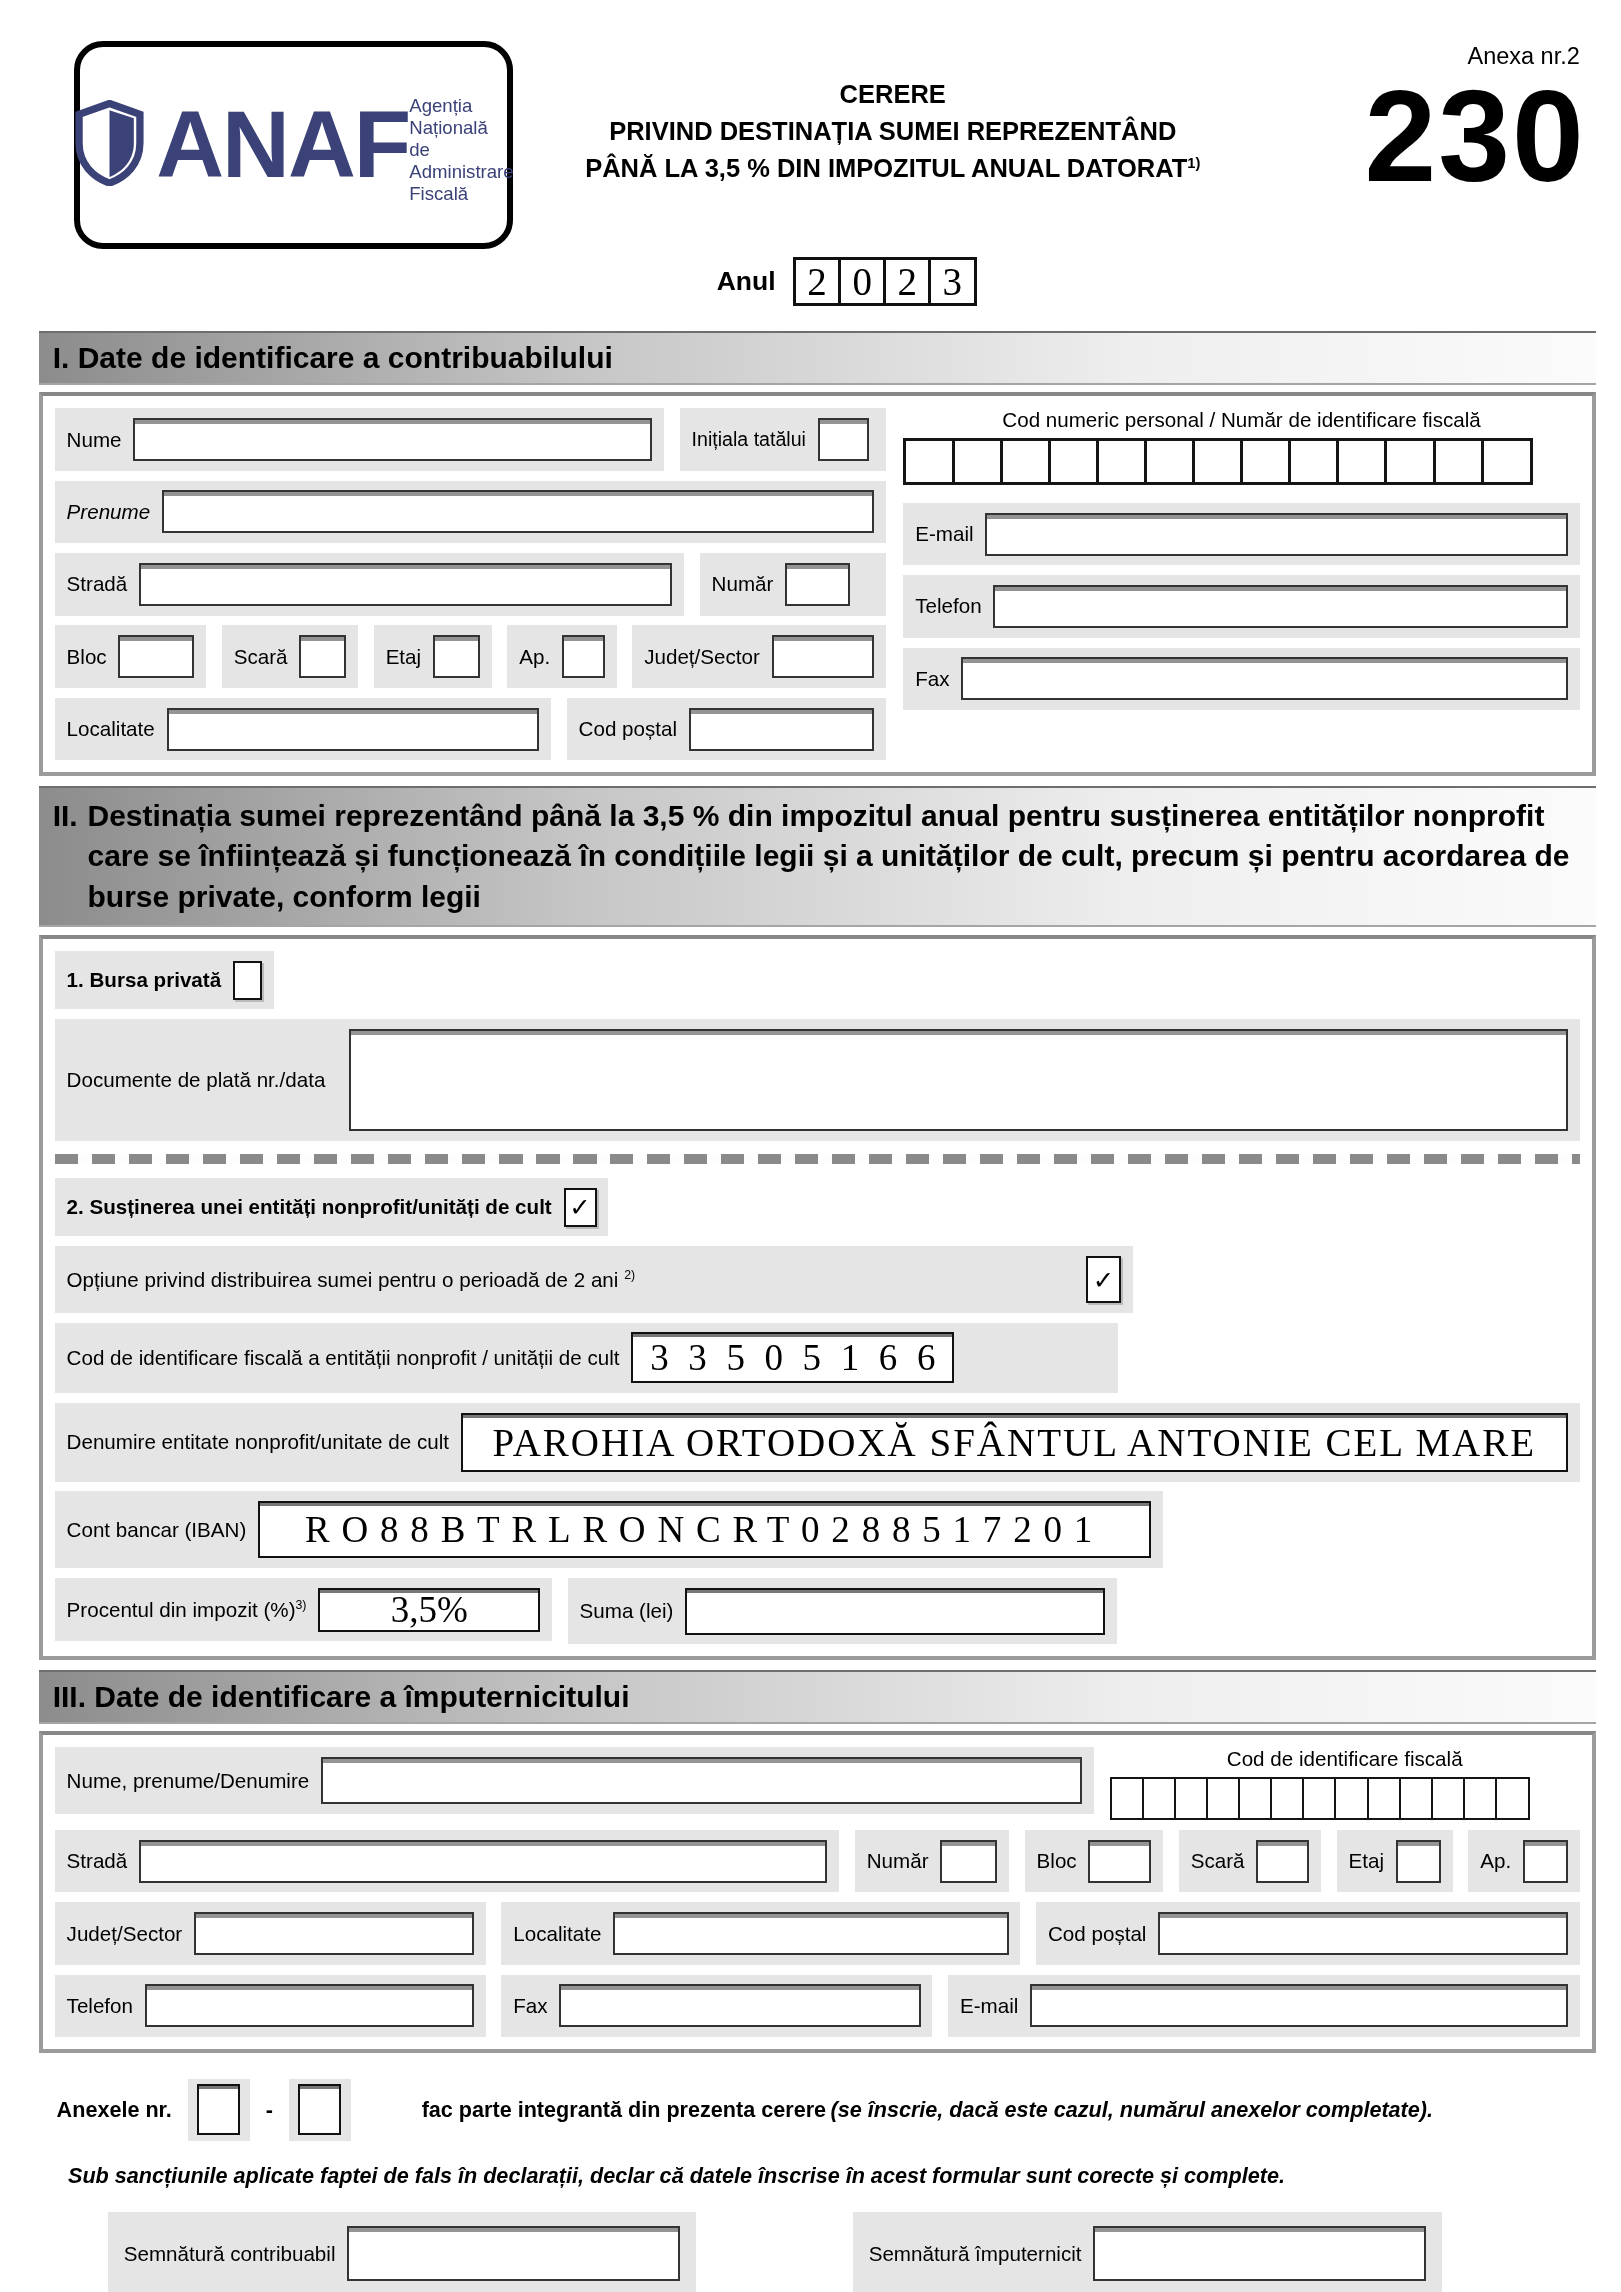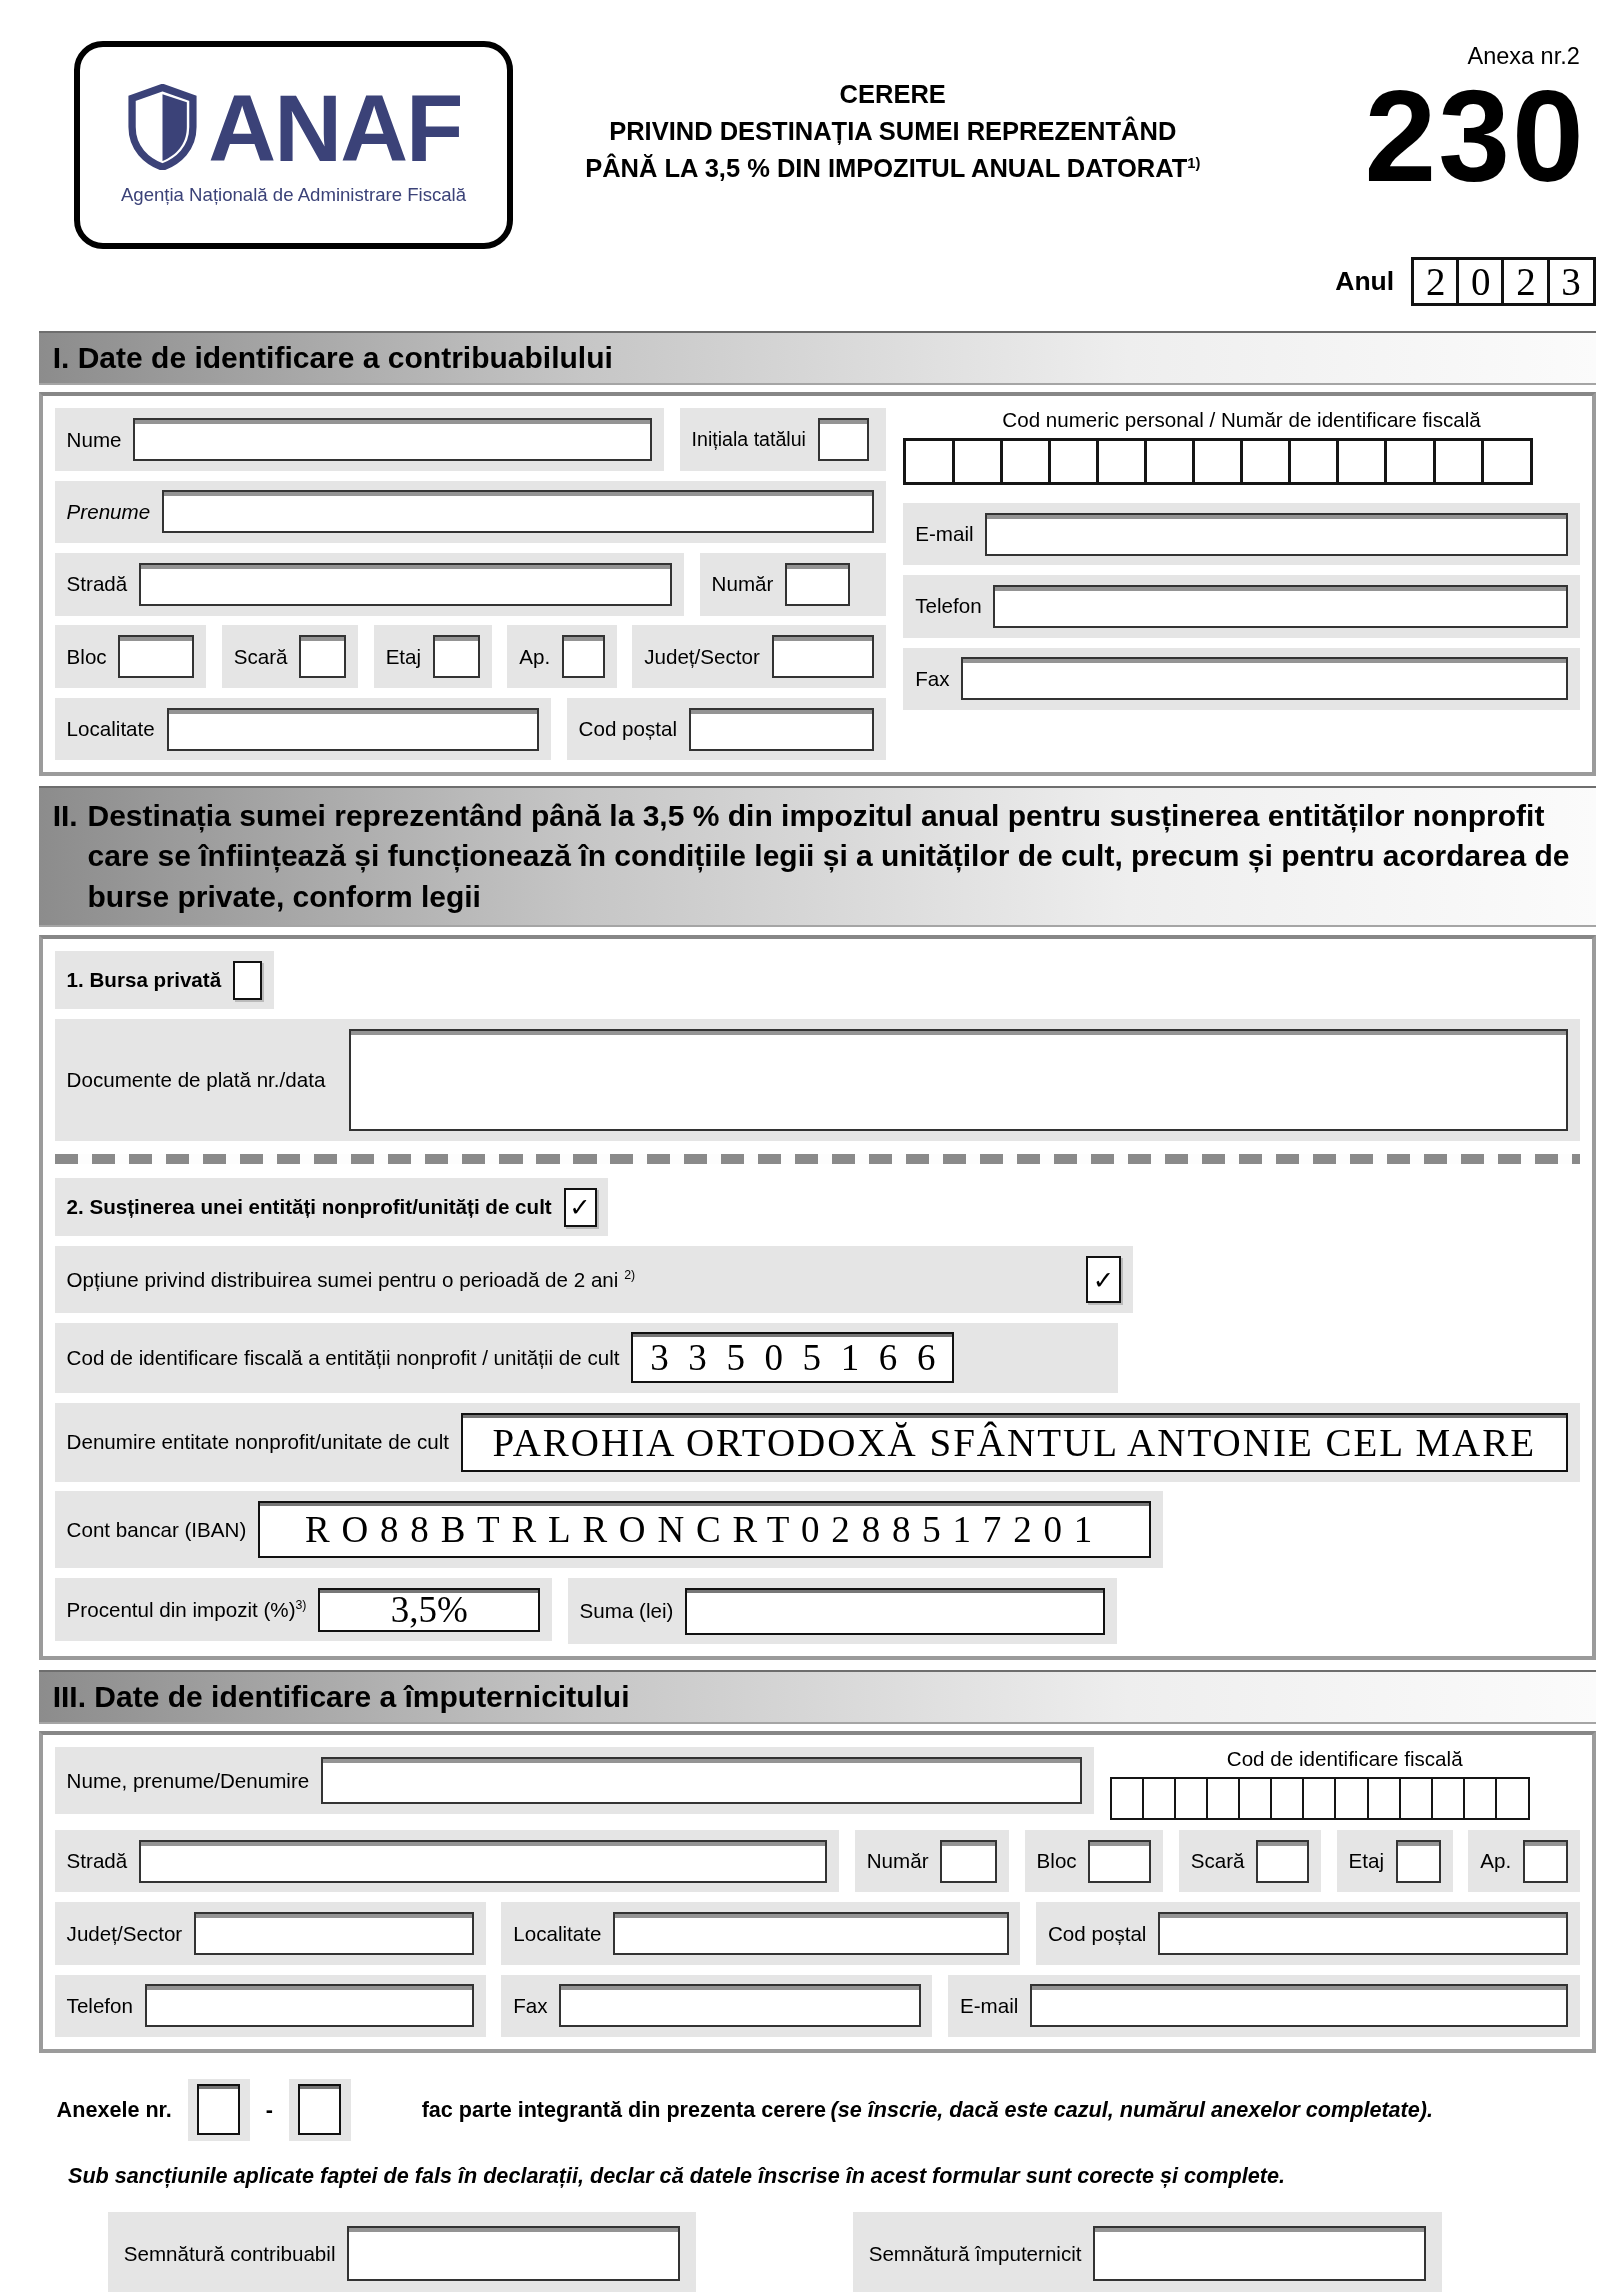--- a/index.html
+++ b/index.html
@@ -14,34 +14,34 @@
     font-family:"Liberation Sans",sans-serif;
     color:#000;position:relative;overflow:hidden;
   }
   .page{padding:29px 25.5px 0 39px;}
 
   
   .hdr{display:flex;align-items:flex-start;margin-bottom:7.8px;}
   .logo-box{
     width:439px;height:208px;margin-left:35px;margin-top:11.8px;
     border:6.9px solid #000;border-radius:29px;
-    display:flex;flex-direction:column;align-items:center;justify-content:center;
+    display:flex;flex-direction:row;align-items:center;justify-content:center;
     flex:none;
   }
   .logo-row{display:flex;align-items:center;gap:9.8px;}
   .logo-text{color:var(--anaf-blue);font-size:94px;font-weight:bold;letter-spacing:-2px;line-height:0.9;}
   .logo-sub{color:var(--anaf-blue);font-size:18.6px;margin-top:9.8px;}
   .title-block{flex:1;text-align:center;padding-top:47px;font-weight:bold;}
   .title-block div{font-size:25.5px;line-height:1.45;}
   .title-block sup{font-size:14.7px;}
   .hdr-right{width:323px;flex:none;text-align:right;padding-right:9.8px;}
   .anexa{font-size:23.5px;margin-top:13.7px;margin-right:5.9px;}
   .form-no{font-size:129px;font-weight:bold;line-height:1.0;letter-spacing:2px;margin-top:2px;}
 
-  .year-row{display:flex;align-items:center;justify-content:flex-end;margin:5.9px 0 25.5px 59px;gap:17px;}
+  .year-row{display:flex;align-items:center;justify-content:center;margin:5.9px 0 25.5px 59px;gap:17px;}
   .year-label{font-size:26.5px;font-weight:bold;}
   .year-boxes{display:flex;}
   .ybox{
     width:49px;height:49px;border:3.9px solid #111;margin-left:-3.9px;background:#fff;
     display:flex;align-items:center;justify-content:center;
     font-family:"Liberation Serif",serif;font-size:39px;
   }
   .ybox:first-child{margin-left:0;}
 
   

